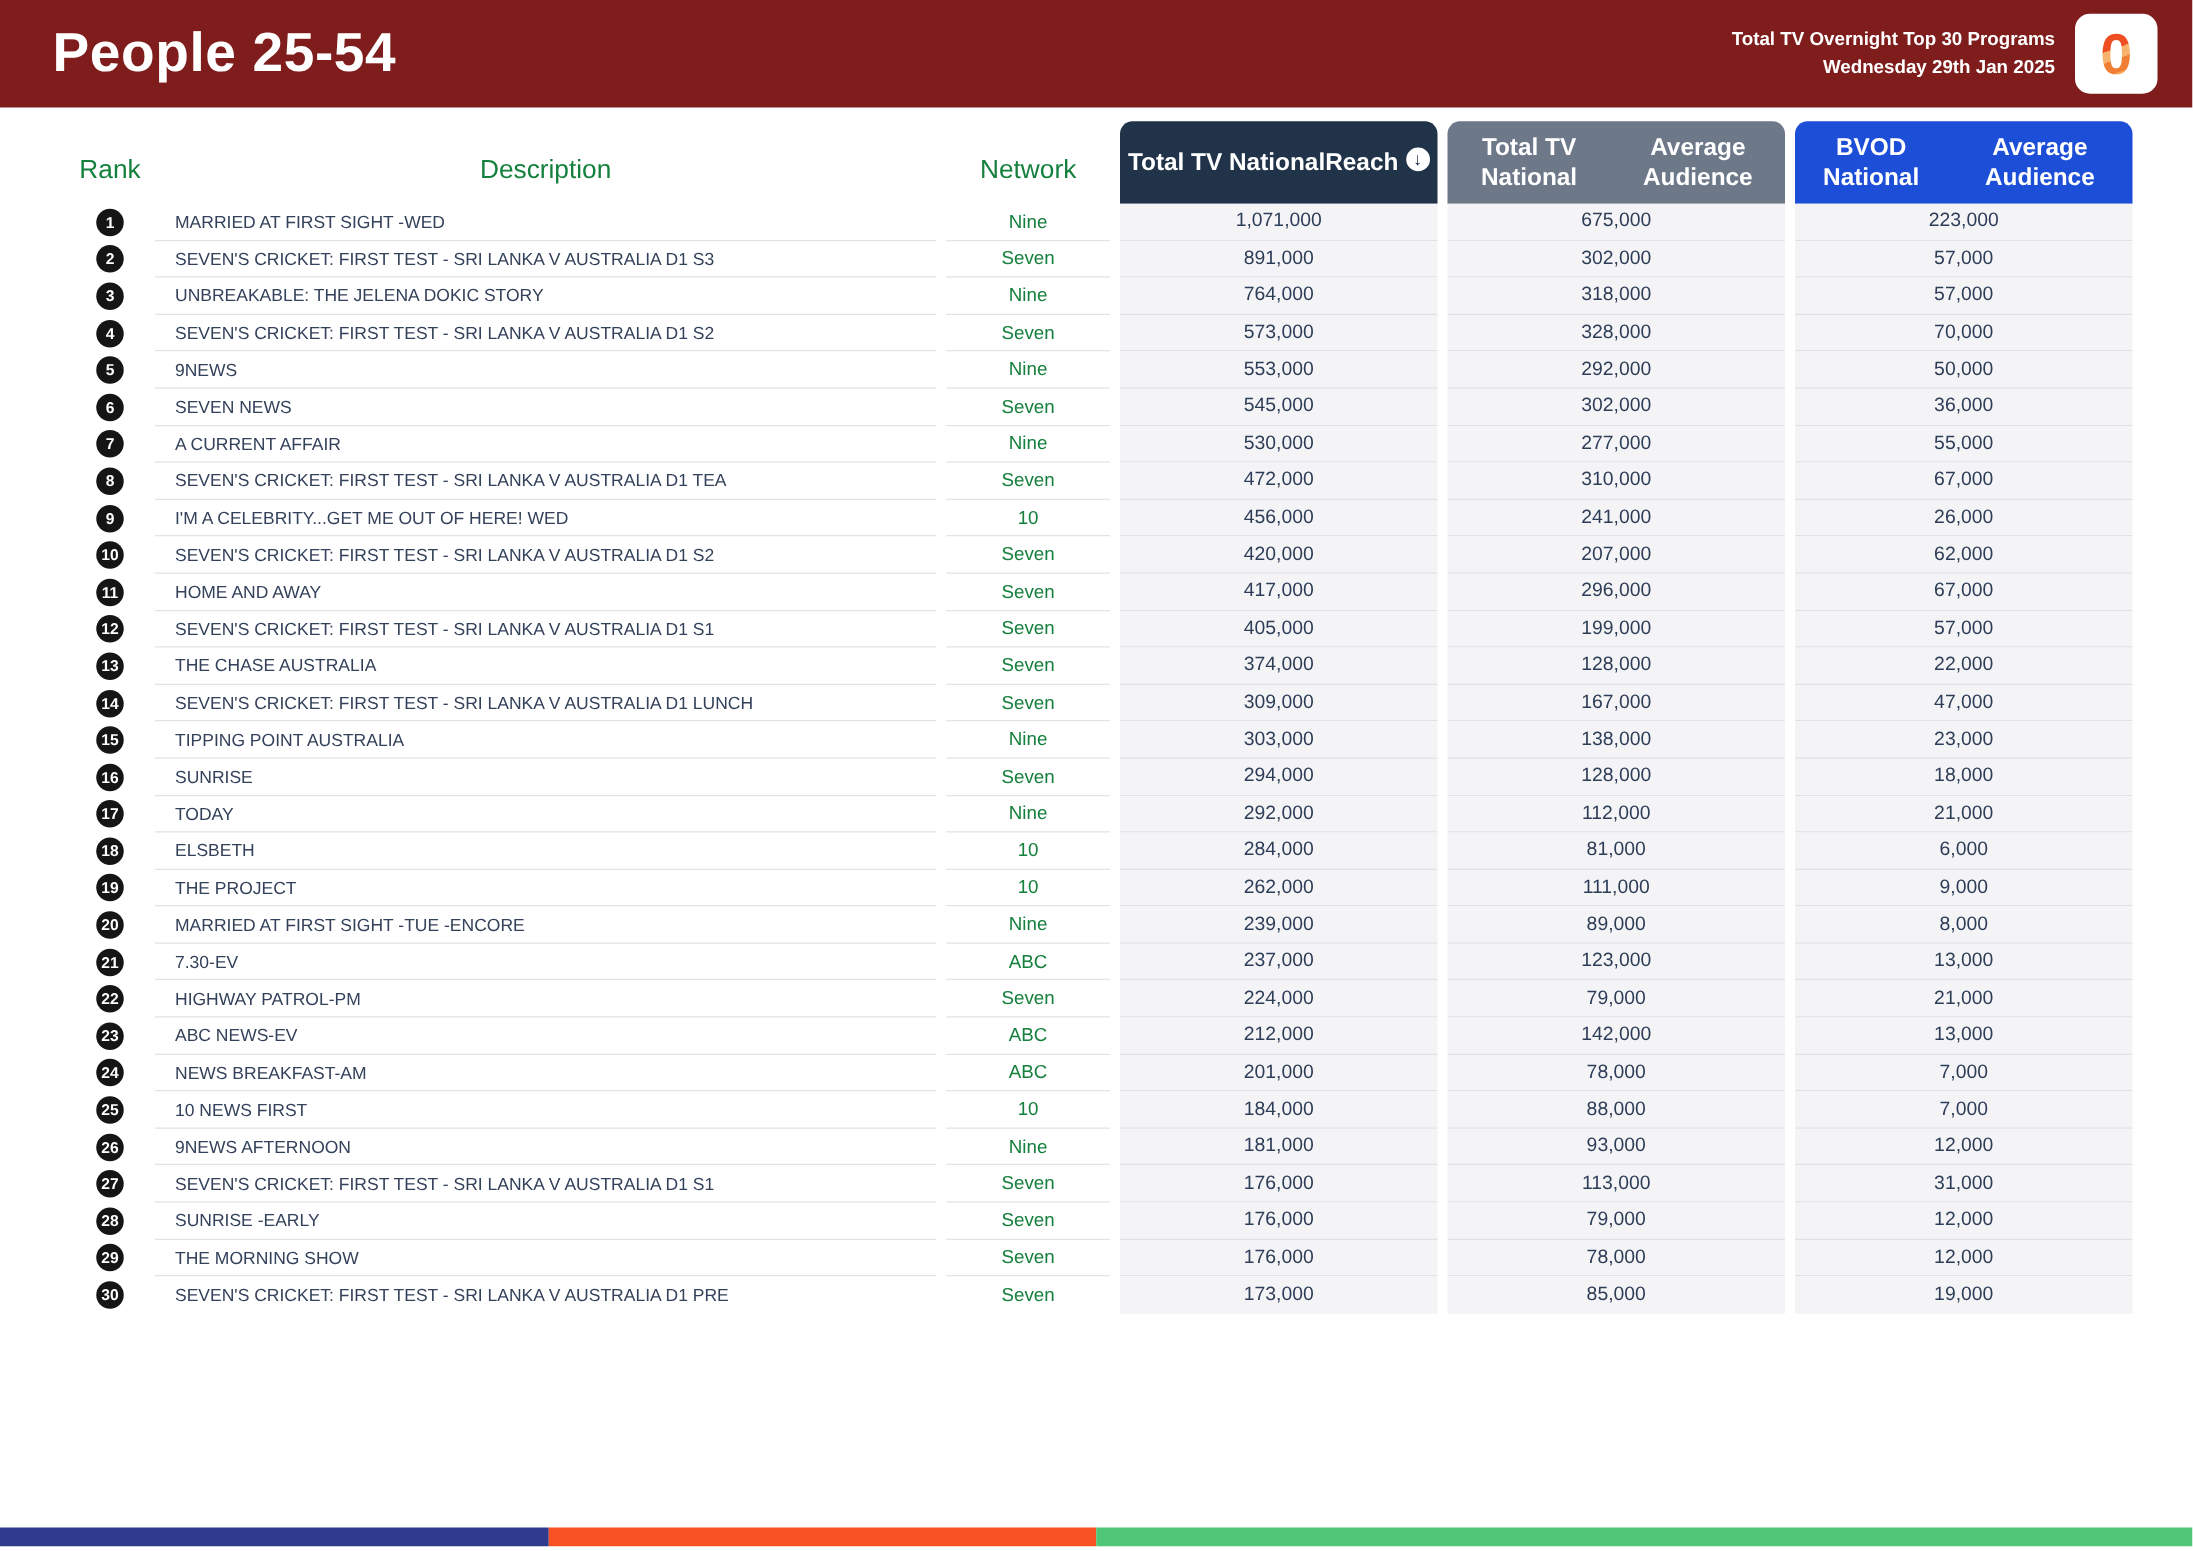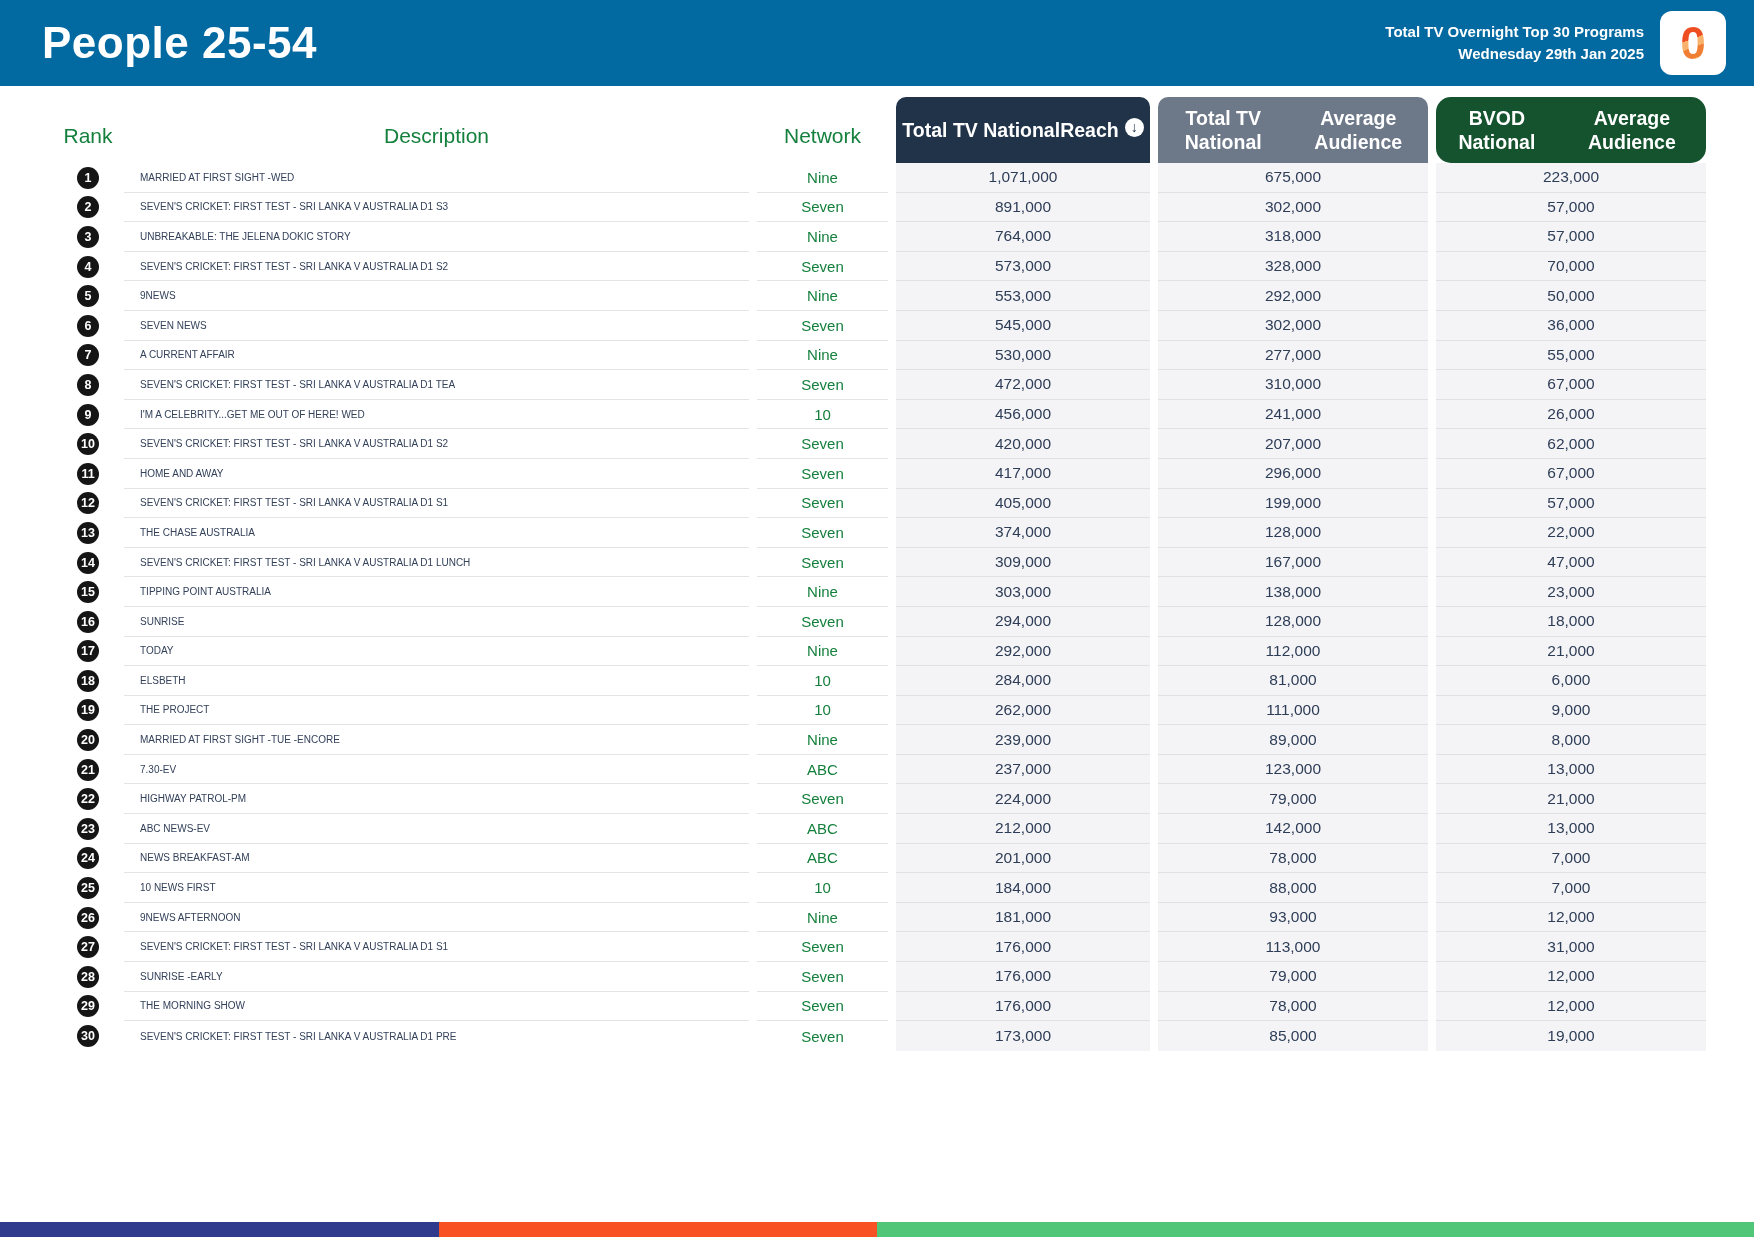--- a/index.html
+++ b/index.html
@@ -53,42 +53,42 @@
     text-align:center; padding-bottom:15px;
   }
   .pill {
     height:66px; border-radius:10px 10px 0 0;
     color:#ffffff; font-weight:bold; font-size:19.5px; line-height:1.25;
     display:flex; flex-direction:row; align-items:center; justify-content:center;
     text-align:center;
   }
   .pill-reach { background:#203349; }
   .pill-avg   { background:#6D7889; }
-  .pill-bvod  { background:#14532d;border-radius:15px; }
+  .pill-bvod  { background:#1d4ed8; }
   .pill-line2 { display:flex; gap:6px; }
   .sort-circle {
     width:19px; height:19px; border-radius:50%;
     background:#ffffff; color:#203349;
     font-size:14px; font-weight:900;
     display:inline-flex; align-items:center; justify-content:center;
   }
 
   
   .row { height:29.6px; }
   .row > div { display:flex; align-items:center; }
   .cell-rank { justify-content:center; }
   .badge {
     min-width:22px; height:22px; border-radius:50%;
     background:#151515; color:#ffffff;
     font-size:12.5px; font-weight:bold;
     display:flex; align-items:center; justify-content:center;
     padding:0 3px;
   }
   .cell-desc {
-    padding-left:16px; font-size:10px; color:#33415A;
+    padding-left:16px; font-size:14px; color:#33415A;
     border-bottom:1px solid #E4E4E8; white-space:nowrap; overflow:hidden;
   }
   .cell-net {
     justify-content:center; font-size:15px; color:#15803d;
     border-bottom:1px solid #E4E4E8;
   }
   .cell-num {
     justify-content:center; font-size:15.5px; color:#2E3D57;
     background:#F4F4F6; border-bottom:1px solid #E1E1E5;
   }
@@ -99,21 +99,21 @@
   
   .footer-bar {
     position:absolute; left:0; right:0; bottom:4px; height:15px;
     display:flex;
   }
   .footer-seg { height:100%; }
 </style>
 </head>
 <body>
 
-<div class="banner" style="background: #0369a1;">
+<div class="banner" style="background: #7f1d1d;">
   <div class="banner-title">People 25-54</div>
   <div class="banner-right">
     <div class="banner-sub">
       <div>Total TV Overnight Top 30 Programs</div>
       <div>Wednesday 29th Jan 2025</div>
     </div>
     <div class="logo-box">
       <span class="logo-zero">0</span>
     </div>
   </div>

